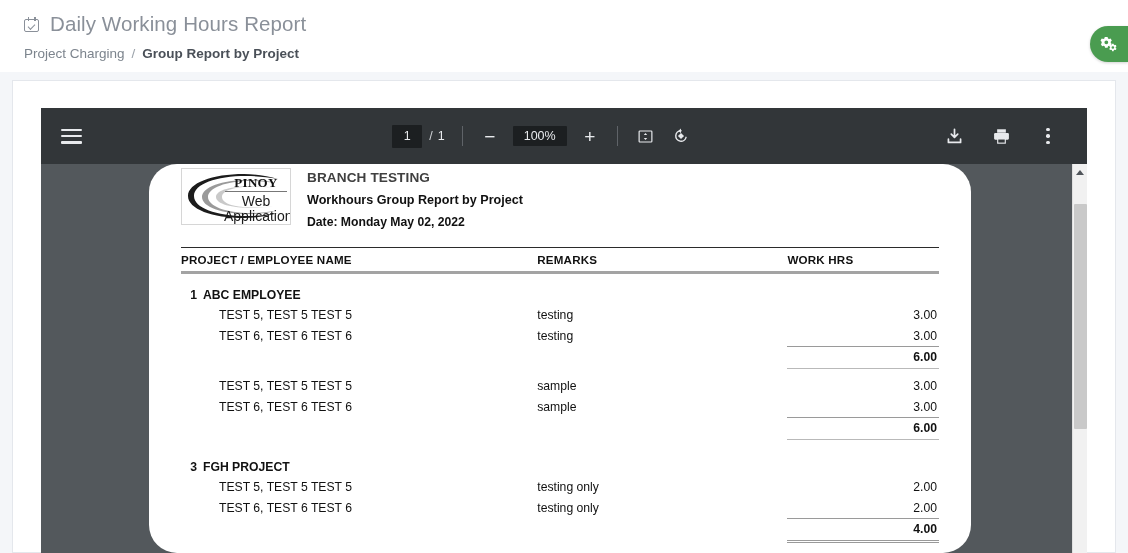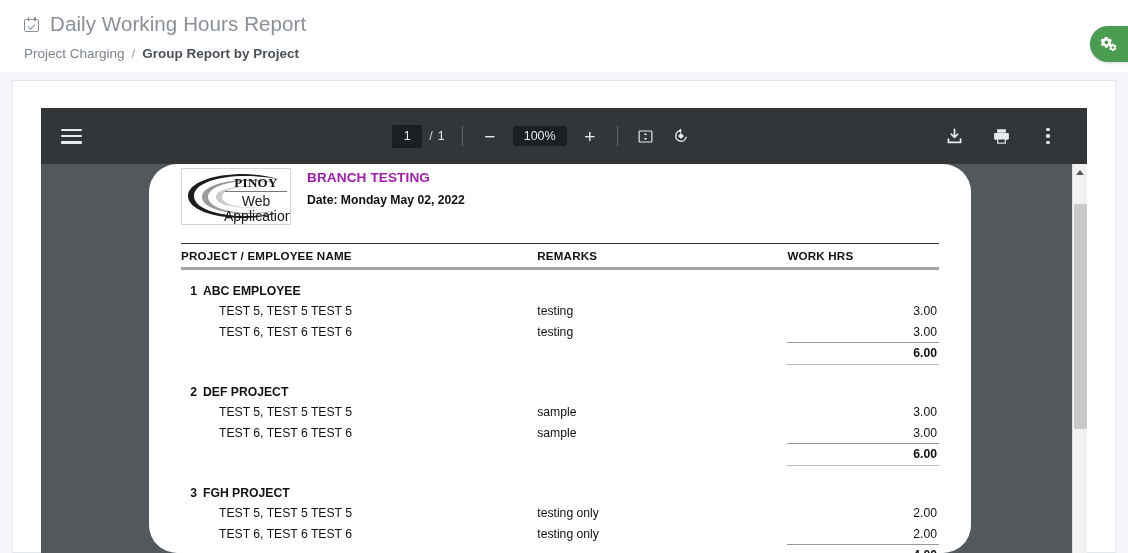--- a/index.html
+++ b/index.html
@@ -267,21 +267,21 @@
   .logo-hr {
     font-size: 6.5px;
     color: #8d8d8d;
     margin-top: 4px;
     line-height: 1.1;
   }
   .doc-head-text { padding-top: 2px; }
   .doc-branch {
     font-size: 13.6px;
     font-weight: bold;
-    color: #a21caf;
+    color: #404040;
     letter-spacing: .1px;
   }
   .doc-sub {
     font-size: 12.6px;
     font-weight: bold;
     color: #111;
     margin-top: 8px;
   }
   .doc-date {
     font-size: 12.2px;
@@ -486,20 +486,21 @@
                 </svg>
                 <div class="logo-text">
                   <div class="logo-pinoy">PINOY</div>
                   <div class="logo-rule"></div>
                   <div class="logo-web">Web Application</div>
                   <div class="logo-hr">HR &amp; Payroll</div>
                 </div>
               </div>
               <div class="doc-head-text">
                 <div class="doc-branch">BRANCH TESTING</div>
+                <div class="doc-sub">Workhours Group Report by Project</div>
                 <div class="doc-date">Date: Monday May 02, 2022</div>
               </div>
             </div>
 
             <table class="doc-table">
               <colgroup>
                 <col class="col-name">
                   <col class="col-remarks">
                   <col class="col-hrs">
               </colgroup>
@@ -531,25 +532,20 @@
                   <td></td>
                   <td></td>
                   <td class="hrs">6.00</td>
                 </tr>
                 <tr class="spacer-rule">
                   <td></td>
                   <td></td>
                   <td class="hrs"></td>
                 </tr>
 
-                <tr class="group-head">
-                  <td colspan="3">
-                    <span class="grp-no">2</span><span>DEF PROJECT</span>
-                  </td>
-                </tr>
                 <tr>
                   <td class="emp-name">TEST 5, TEST 5 TEST 5</td>
                   <td>sample</td>
                   <td class="hrs">3.00</td>
                 </tr>
                 <tr>
                   <td class="emp-name">TEST 6, TEST 6 TEST 6</td>
                   <td>sample</td>
                   <td class="hrs">3.00</td>
                 </tr>

